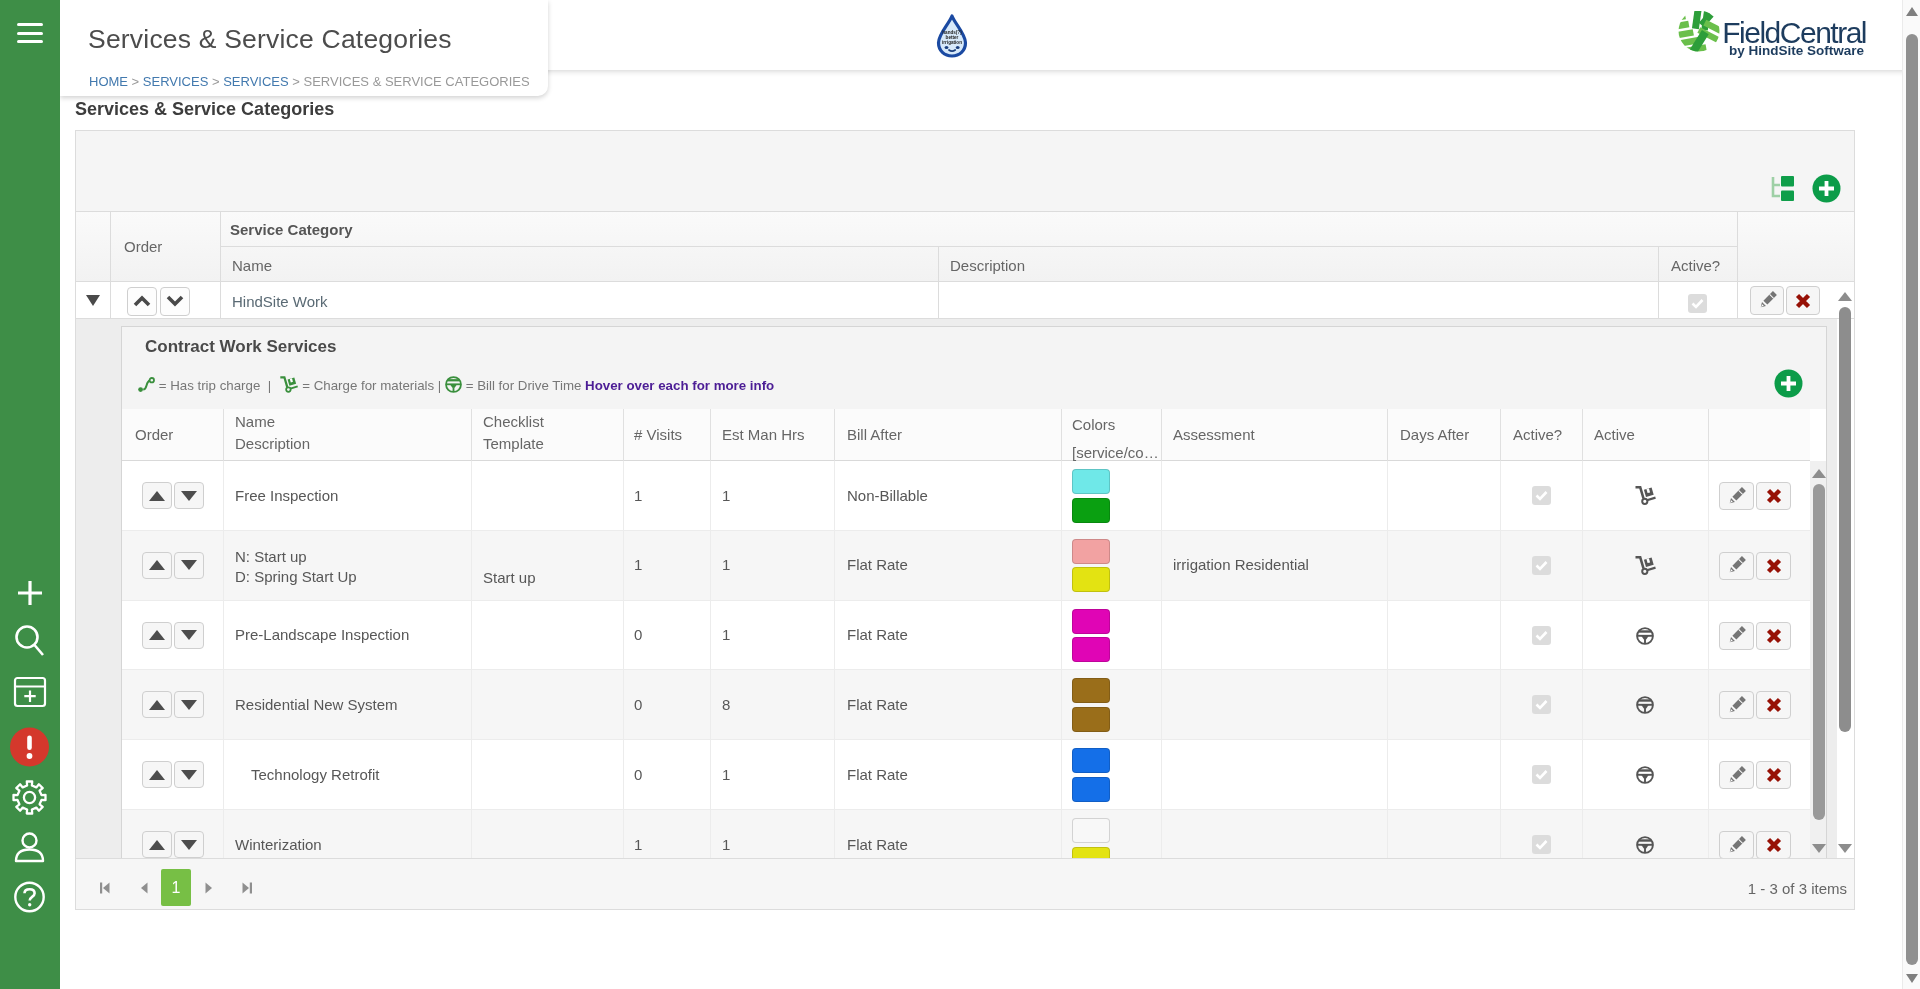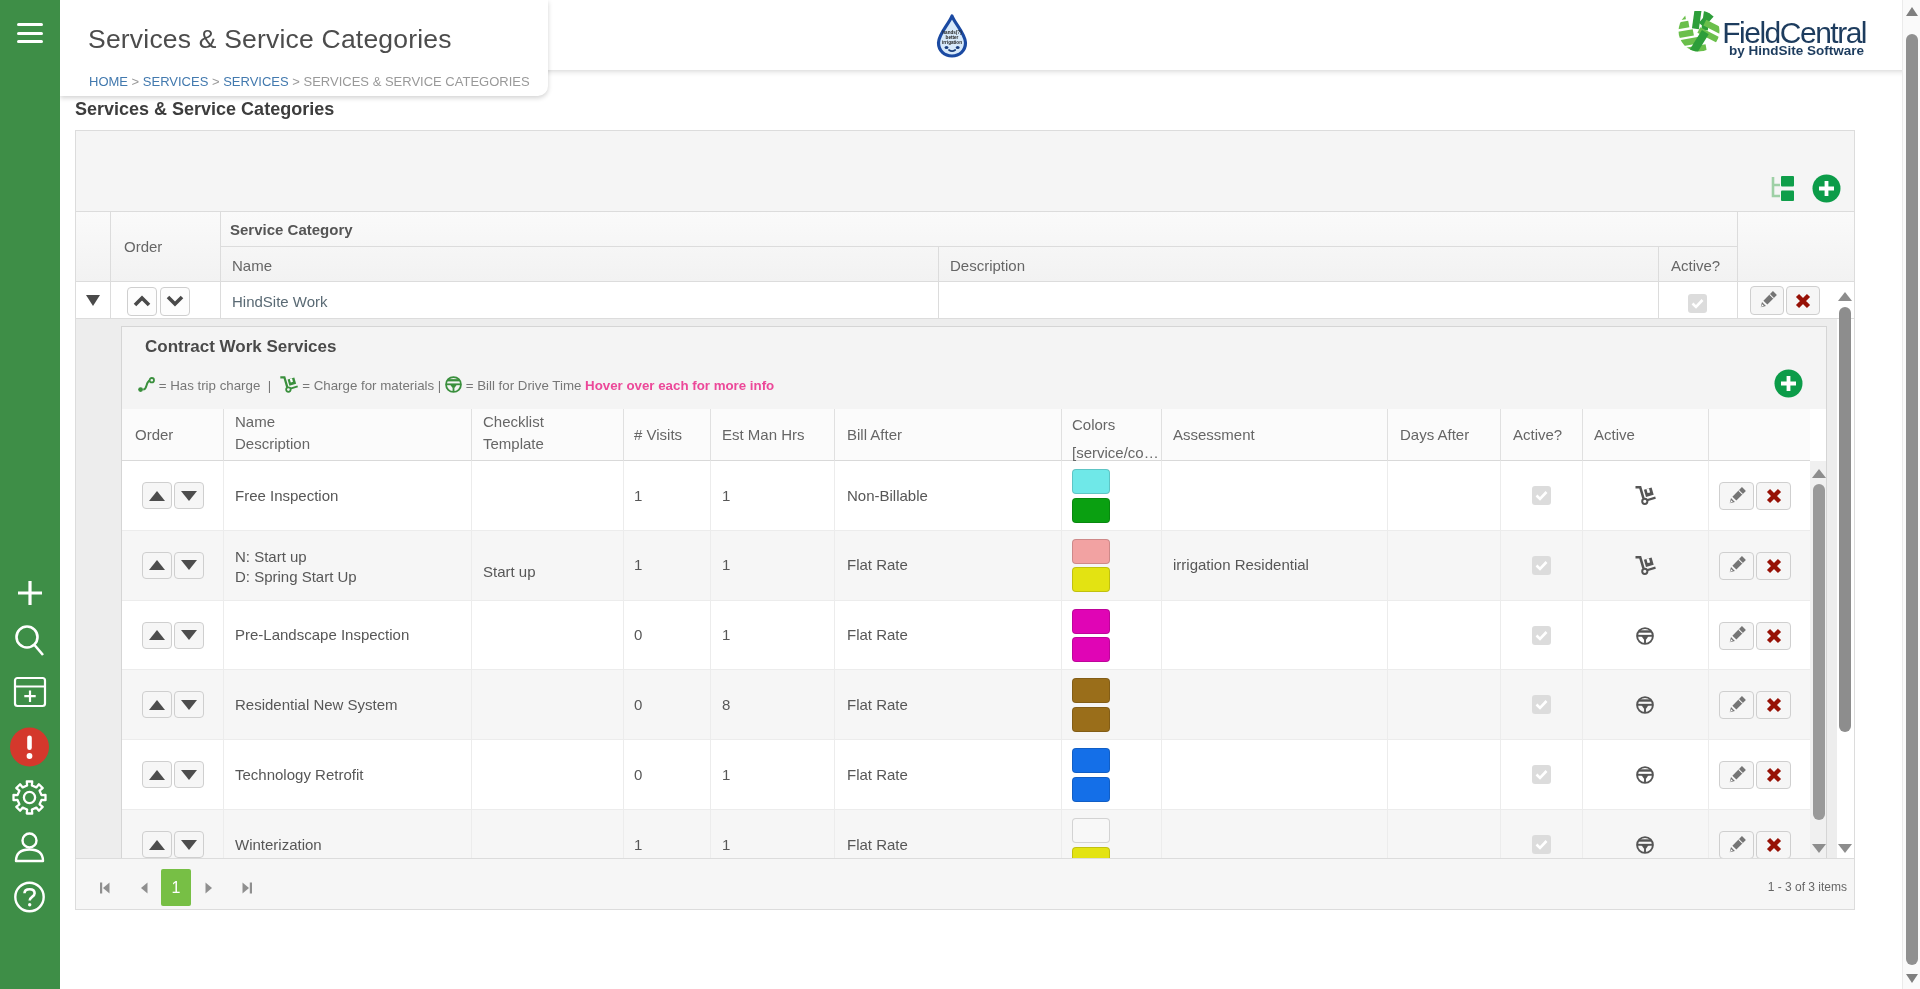--- a/index.html
+++ b/index.html
@@ -128,21 +128,21 @@
               <g transform="rotate(-16 15 8)">
                 <rect x="11" y="3.5" width="8" height="7.5" fill="#3a8f3d"></rect>
                 <rect x="13.6" y="3.5" width="2.6" height="4.2" fill="#fff"></rect>
               </g>
             </svg> = Charge for materials | <svg width="17" height="17" viewBox="0 0 18 18" style="vertical-align:-3px">
               <circle cx="9" cy="9" r="7.9" stroke="#3a8f3d" stroke-width="1.9" fill="none"></circle>
               <path d="M2.8 4.5 H15.2" stroke="#3a8f3d" stroke-width="2.4"></path>
               <path d="M1.2 8.8 H16.8" stroke="#3a8f3d" stroke-width="1.9"></path>
               <path d="M5.2 8.8 H12.8 L10.2 12.4 H7.8 Z" fill="#3a8f3d"></path>
               <rect x="8.05" y="12" width="1.9" height="4.6" fill="#3a8f3d"></rect>
-            </svg> = Bill for Drive Time&nbsp;<b style="color:#ec4899">Hover over each for more info</b></div>
+            </svg> = Bill for Drive Time&nbsp;<b style="color:#4c1d95">Hover over each for more info</b></div>
 <svg class="abs" style="left:1652px;top:42px" width="29" height="29" viewBox="0 0 29 29">
             <circle cx="14.5" cy="14.5" r="14" fill="#0c9c49"></circle>
             <path d="M14.5 7 V22 M7 14.5 H22" stroke="#fff" stroke-width="3.8"></path>
           </svg>
 <div class="abs" style="left:0;top:82px;width:1688px;height:52px;background:#fbfbfb;border-bottom:1px solid #d9d9d9"></div>
 <div class="hcell" style="left:13px;top:99px">Order</div>
 <div class="hcell" style="left:113px;top:84px;line-height:22px">Name<br>Description</div>
 <div class="hcell" style="left:361px;top:84px;line-height:22px">Checklist<br>Template</div>
 <div class="hcell" style="left:512px;top:99px"># Visits</div>
 <div class="hcell" style="left:600px;top:99px">Est Man Hrs</div>
@@ -229,21 +229,21 @@
 <div class="vline" style="left:1378px;top:0;height:69.8px;background:#ececec"></div>
 <div class="vline" style="left:1460px;top:0;height:69.8px;background:#ececec"></div>
 <div class="vline" style="left:1586px;top:0;height:69.8px;background:#ececec"></div>
 <button class="sqbtn" style="left:20px;top:21px;width:30px;height:27px">
               <div style="margin:auto;width:0;height:0;border-left:8.5px solid transparent;border-right:8.5px solid transparent;border-bottom:10px solid #4d4d4d"></div>
             </button>
 <button class="sqbtn" style="left:52px;top:21px;width:30px;height:27px">
               <div style="margin:auto;width:0;height:0;border-left:8.5px solid transparent;border-right:8.5px solid transparent;border-top:10px solid #4d4d4d"></div>
             </button>
 <div class="cell" style="left:113px;top:16px;line-height:20px">N: Start up<br>D: Spring Start Up</div>
-<div class="cell" style="left:361px;top:32px">Start up</div>
+<div class="cell" style="left:361px;top:38px">Start up</div>
 <div class="cell" style="left:512px;top:25.5px">1</div>
 <div class="cell" style="left:600px;top:25.5px">1</div>
 <div class="cell" style="left:725px;top:25.5px">Flat Rate</div>
 <div class="swatch" style="left:950px;top:8px;background:#f2a2a2"></div>
 <div class="swatch" style="left:950px;top:36.5px;background:#e3e312"></div>
 <div class="cell" style="left:1051px;top:25.5px">irrigation Residential</div>
 <div class="checkbox" style="left:1410px;top:25px"><svg width="19" height="19" viewBox="0 0 19 19">
                 <path d="M4.5 9.5 L8 13 L14.5 6" stroke="#fff" stroke-width="2.6" fill="none"></path>
               </svg></div>
 <div class="abs" style="left:1512px;top:24px"><svg width="23" height="21" viewBox="0 0 23 21">
@@ -384,21 +384,21 @@
 <div class="vline" style="left:1265px;top:0;height:69.8px;background:#ececec"></div>
 <div class="vline" style="left:1378px;top:0;height:69.8px;background:#ececec"></div>
 <div class="vline" style="left:1460px;top:0;height:69.8px;background:#ececec"></div>
 <div class="vline" style="left:1586px;top:0;height:69.8px;background:#ececec"></div>
 <button class="sqbtn" style="left:20px;top:21px;width:30px;height:27px">
               <div style="margin:auto;width:0;height:0;border-left:8.5px solid transparent;border-right:8.5px solid transparent;border-bottom:10px solid #4d4d4d"></div>
             </button>
 <button class="sqbtn" style="left:52px;top:21px;width:30px;height:27px">
               <div style="margin:auto;width:0;height:0;border-left:8.5px solid transparent;border-right:8.5px solid transparent;border-top:10px solid #4d4d4d"></div>
             </button>
-<div class="cell" style="left:113px;top:25.5px">Technology Retrofit</div>
+<div class="cell" style="left:129px;top:25.5px">Technology Retrofit</div>
 <div class="cell" style="left:512px;top:25.5px">0</div>
 <div class="cell" style="left:600px;top:25.5px">1</div>
 <div class="cell" style="left:725px;top:25.5px">Flat Rate</div>
 <div class="swatch" style="left:950px;top:8px;background:#146fe8"></div>
 <div class="swatch" style="left:950px;top:36.5px;background:#146fe8"></div>
 <div class="checkbox" style="left:1410px;top:25px"><svg width="19" height="19" viewBox="0 0 19 19">
                 <path d="M4.5 9.5 L8 13 L14.5 6" stroke="#fff" stroke-width="2.6" fill="none"></path>
               </svg></div>
 <div class="abs" style="left:1514px;top:26px"><svg width="18" height="18" viewBox="0 0 18 18">
                 <circle cx="9" cy="9" r="7.9" stroke="#555" stroke-width="1.9" fill="none"></circle>
@@ -489,21 +489,21 @@
           <path d="M7.5 0.5 L1 6 L7.5 11.5 Z" fill="#8f8f8f"></path>
         </svg>
       <div style="position:absolute;left:85px;top:10px;width:30px;height:37px;background:#77bf45;color:#fff;font-size:16px;text-align:center;line-height:37px;border-radius:2px">1</div>
       <svg style="position:absolute;left:129px;top:23px" width="8" height="12" viewBox="0 0 8 12">
           <path d="M0.5 0.5 L7 6 L0.5 11.5 Z" fill="#8f8f8f"></path>
         </svg>
       <svg style="position:absolute;left:166px;top:23px" width="10" height="12" viewBox="0 0 10 12">
           <path d="M0.5 0.5 L7 6 L0.5 11.5 Z" fill="#8f8f8f"></path>
           <rect x="7.8" y="0.5" width="2.2" height="11" fill="#8f8f8f"></rect>
         </svg>
-      <div style="position:absolute;right:7px;top:21px;font-size:12px;color:#666">1 - 3 of 3 items</div>
+      <div style="position:absolute;right:7px;top:21px;font-size:15px;color:#666">1 - 3 of 3 items</div>
     </div>
     <div class="abs" id="oscroll" style="left:1761px;top:151px;width:16px;height:576px">
       <div class="arr-up" style="left:1px;top:10px"></div>
       <div class="sbthumb" style="left:2px;top:25px;width:12px;height:425px"></div>
       <div class="arr-dn" style="left:1px;top:562px"></div>
     </div>
   </div>
   <div class="abs" id="crumbbox"></div>
   <div id="title">Services &amp; Service Categories</div>
   <div class="abs" id="header">

